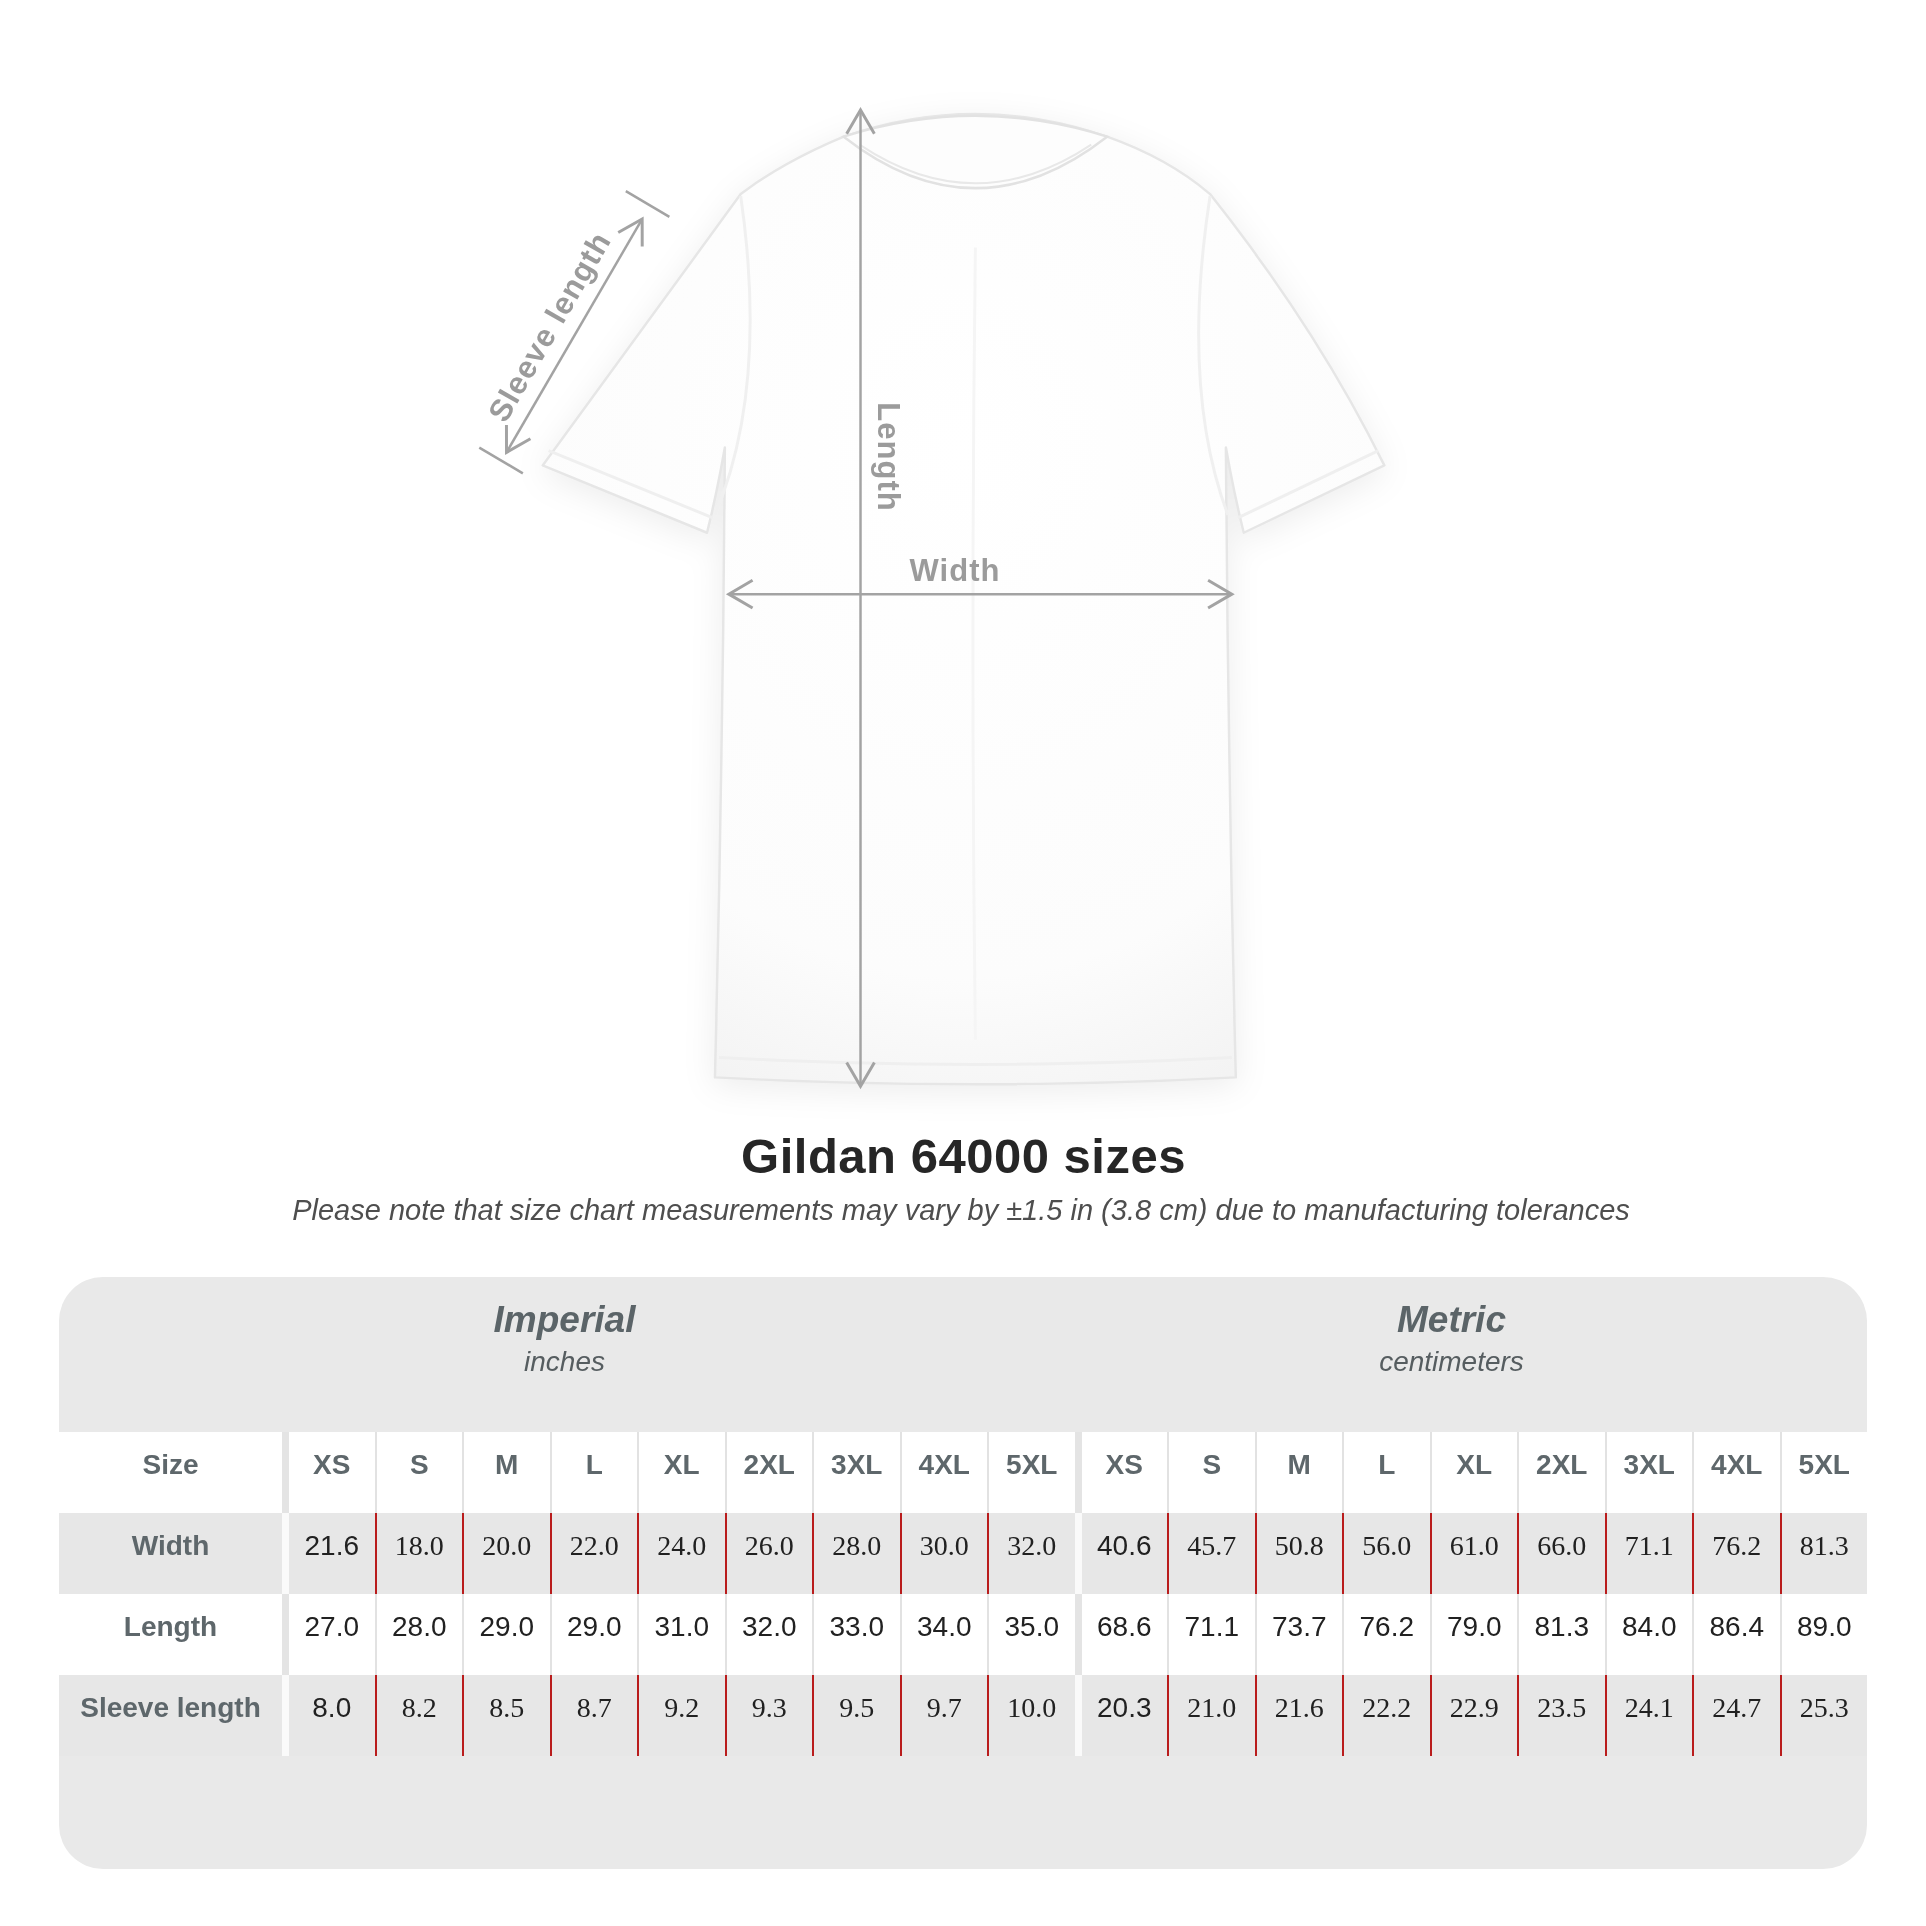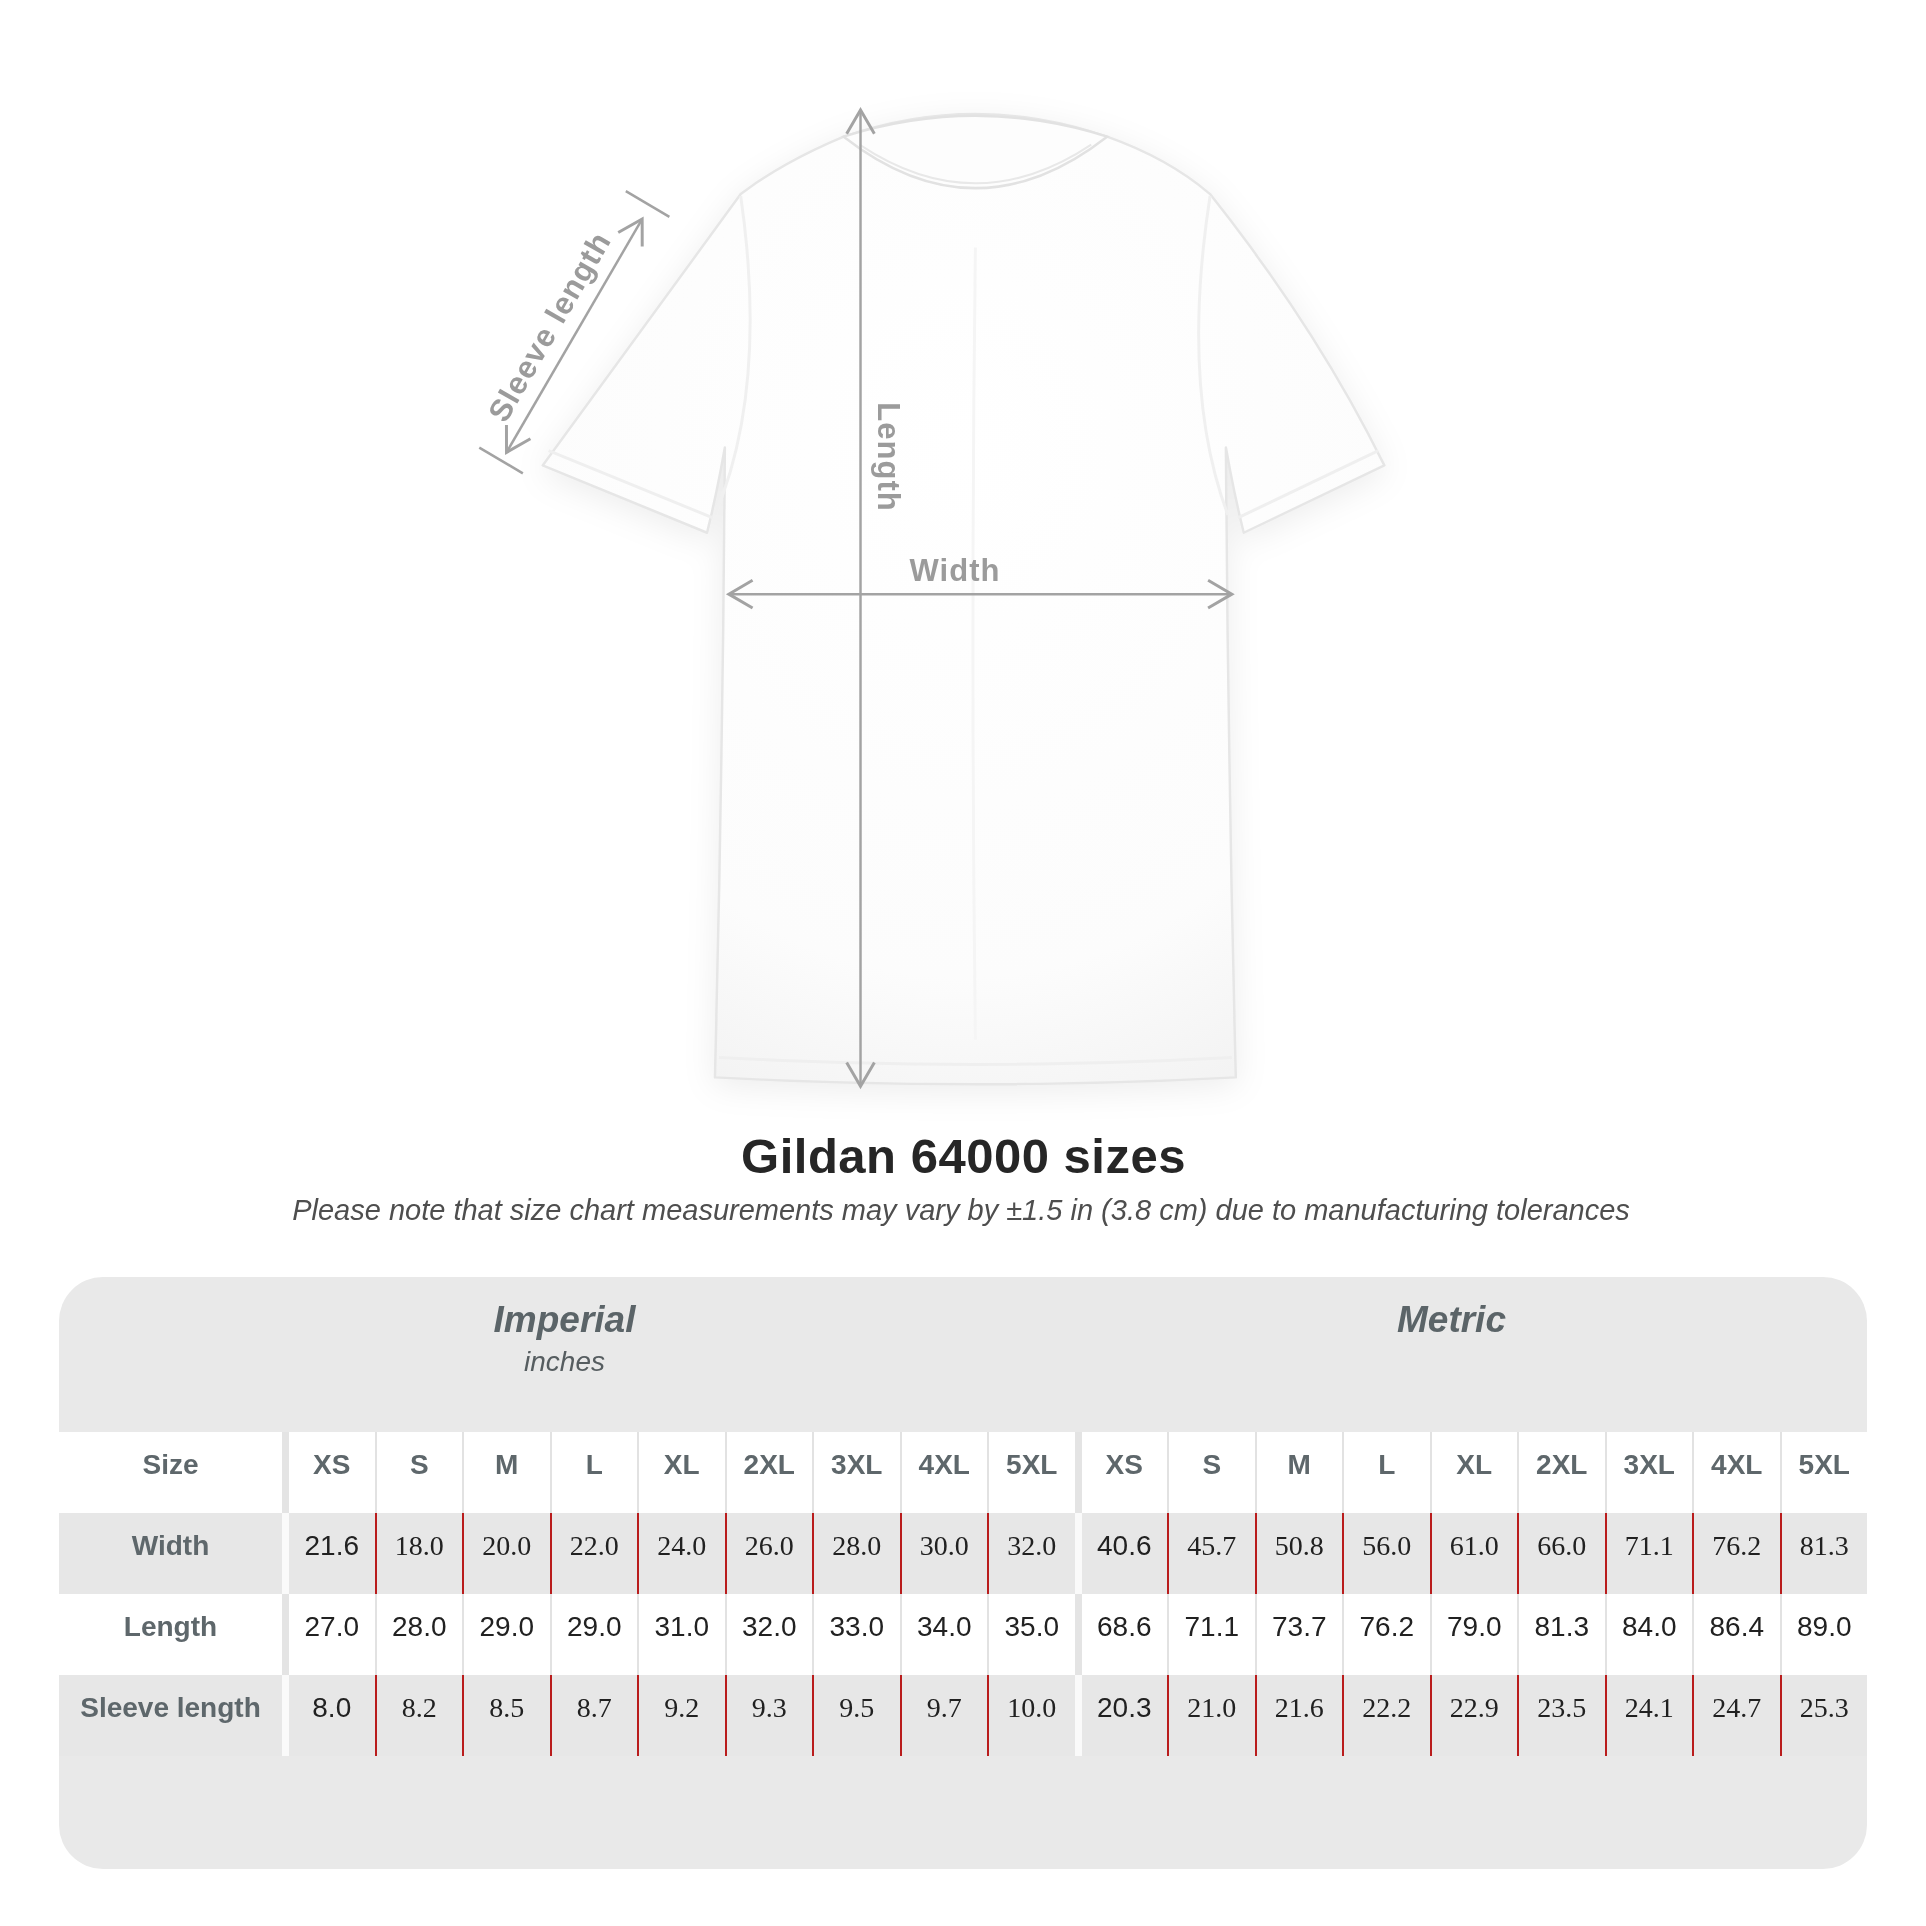--- a/index.html
+++ b/index.html
@@ -116,20 +116,21 @@
   <div class="page-title">Gildan 64000 sizes</div>
   <div class="page-subtitle">Please note that size chart measurements may vary by ±1.5 in (3.8 cm) due to manufacturing tolerances</div>
 
   <div class="size-table">
     <div class="unit-block unit-imperial">
       <div class="unit-label">Imperial</div>
       <div class="unit-sub">inches</div>
     </div>
     <div class="unit-block unit-metric">
       <div class="unit-label">Metric</div>
+      <div class="unit-sub">centimeters</div>
     </div>
     <div class="t-rows">
         <div class="t-row white">
           <div class="cell label-cell head">Size</div>
           <div class="cell head gap">XS</div>
           <div class="cell head sep">S</div>
           <div class="cell head sep">M</div>
           <div class="cell head sep">L</div>
           <div class="cell head sep">XL</div>
           <div class="cell head sep">2XL</div>

